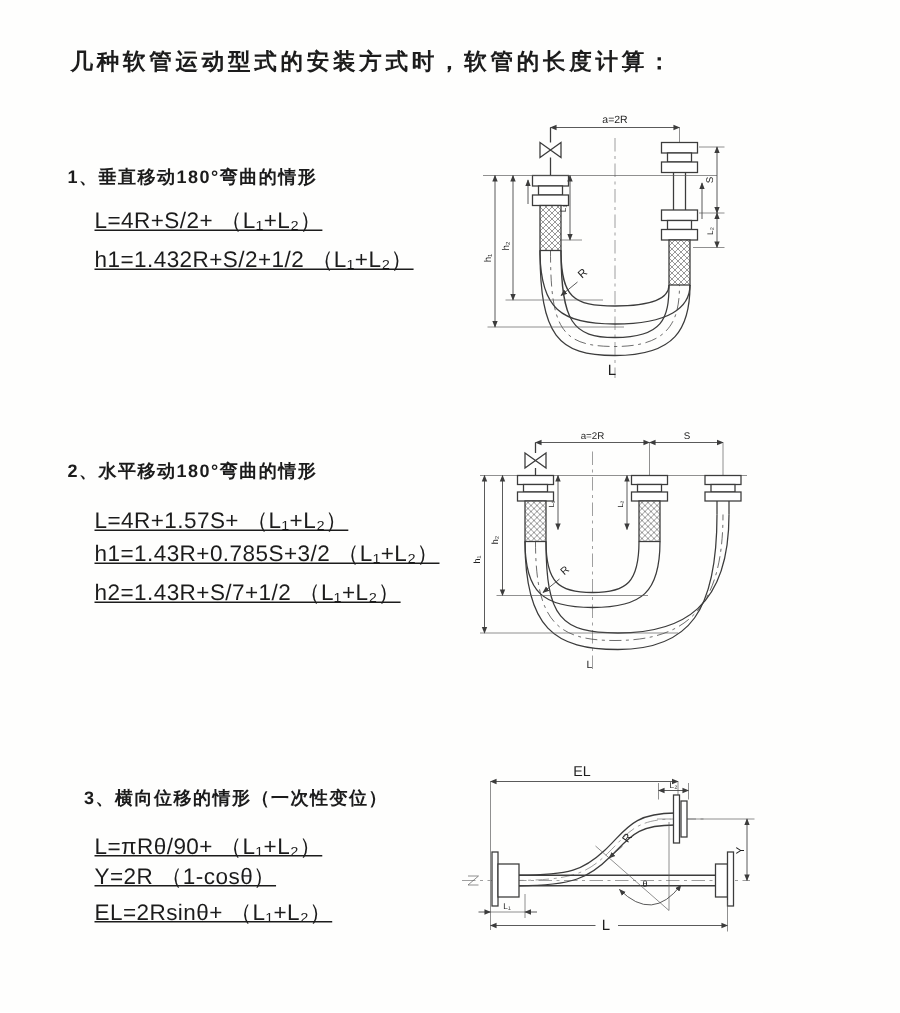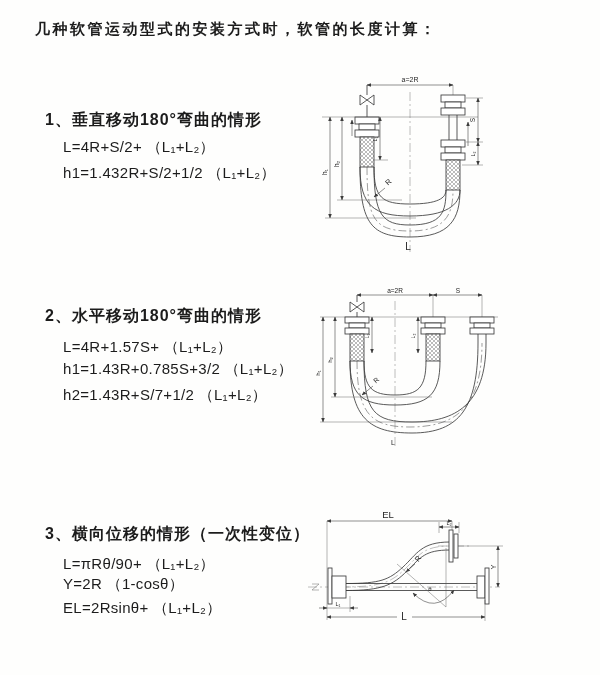--- a/index.html
+++ b/index.html
@@ -1,21 +1,21 @@
 <!DOCTYPE html>
 <html><head>
 <meta charset="utf-8">
 <style>
   html,body{margin:0;padding:0;background:#ffffff;}
   .page{position:relative;width:600px;height:675px;background:#fefefdff;
         font-family:"Liberation Sans",sans-serif;color:#1c1c1c;overflow:hidden;}
-  .title{position:absolute;left:35px;top:20px;margin:0;font-size:15px;font-weight:700;
+  .title{position:absolute;left:35px;top:20px;margin:12px;font-size:15px;font-weight:700;
          letter-spacing:2.5px;white-space:nowrap;}
-  .sec-head{position:absolute;font-size:16px;font-weight:700;letter-spacing:1px;white-space:nowrap;}
-  .formula{position:absolute;font-size:15px;font-weight:400;letter-spacing:.3px;white-space:nowrap;}
+  .sec-head{position:absolute;font-size:12px;font-weight:700;letter-spacing:1px;white-space:nowrap;}
+  .formula{position:absolute;font-size:15px;font-weight:400;letter-spacing:.3px;white-space:nowrap;text-decoration:underline;}
   .diag{position:absolute;}
   .diag text{fill:#1f1f1f;font-family:"Liberation Sans",sans-serif;}
   .dr{stroke:#3c3c3c;stroke-width:.85;fill:none;}            
   .wh{fill:#fff;stroke:#3c3c3c;stroke-width:.85;}            
   .dl{stroke:#474747;stroke-width:.6;fill:none;}             
   .thin{stroke:#5a5a5a;stroke-width:.45;fill:none;}          
   .cl{stroke:#8a8a8a;stroke-width:.55;fill:none;stroke-dasharray:9 3 2 3;} 
   .dash{stroke-dasharray:8 3 2 3;stroke-width:.5;}
 </style>
 </head>
@@ -27,21 +27,21 @@
 
   <div class="sec-head" style="left:45px;top:110px">1、垂直移动180°弯曲的情形</div>
   <div class="formula" style="left:63px;top:138px">L=4R+S/2+ （L₁+L₂）</div>
   <div class="formula" style="left:63px;top:164px">h1=1.432R+S/2+1/2 （L₁+L₂）</div>
 
   <div class="sec-head" style="left:45px;top:306px">2、水平移动180°弯曲的情形</div>
   <div class="formula" style="left:63px;top:338px">L=4R+1.57S+ （L₁+L₂）</div>
   <div class="formula" style="left:63px;top:360px">h1=1.43R+0.785S+3/2 （L₁+L₂）</div>
   <div class="formula" style="left:63px;top:386px">h2=1.43R+S/7+1/2 （L₁+L₂）</div>
 
-  <div class="sec-head" style="left:45px;top:524px">3、横向位移的情形（一次性变位）</div>
+  <div class="sec-head" style="left:56px;top:524px">3、横向位移的情形（一次性变位）</div>
   <div class="formula" style="left:63px;top:555px">L=πRθ/90+ （L₁+L₂）</div>
   <div class="formula" style="left:63px;top:575px">Y=2R （1-cosθ）</div>
   <div class="formula" style="left:63px;top:599px">EL=2Rsinθ+ （L₁+L₂）</div>
 
   <svg class="diag" style="left:310px;top:72px" width="200" height="190" viewBox="0 0 200 190">
     <defs>
       <marker id="ar1" viewBox="0 0 10 10" refX="9" refY="5" markerWidth="7.5" markerHeight="7.5" orient="auto-start-reverse">
         <path d="M0,1 L10,5 L0,9 z" fill="#3c3c3c"></path>
       </marker>
       <pattern id="br1" width="4" height="4" patternUnits="userSpaceOnUse">

